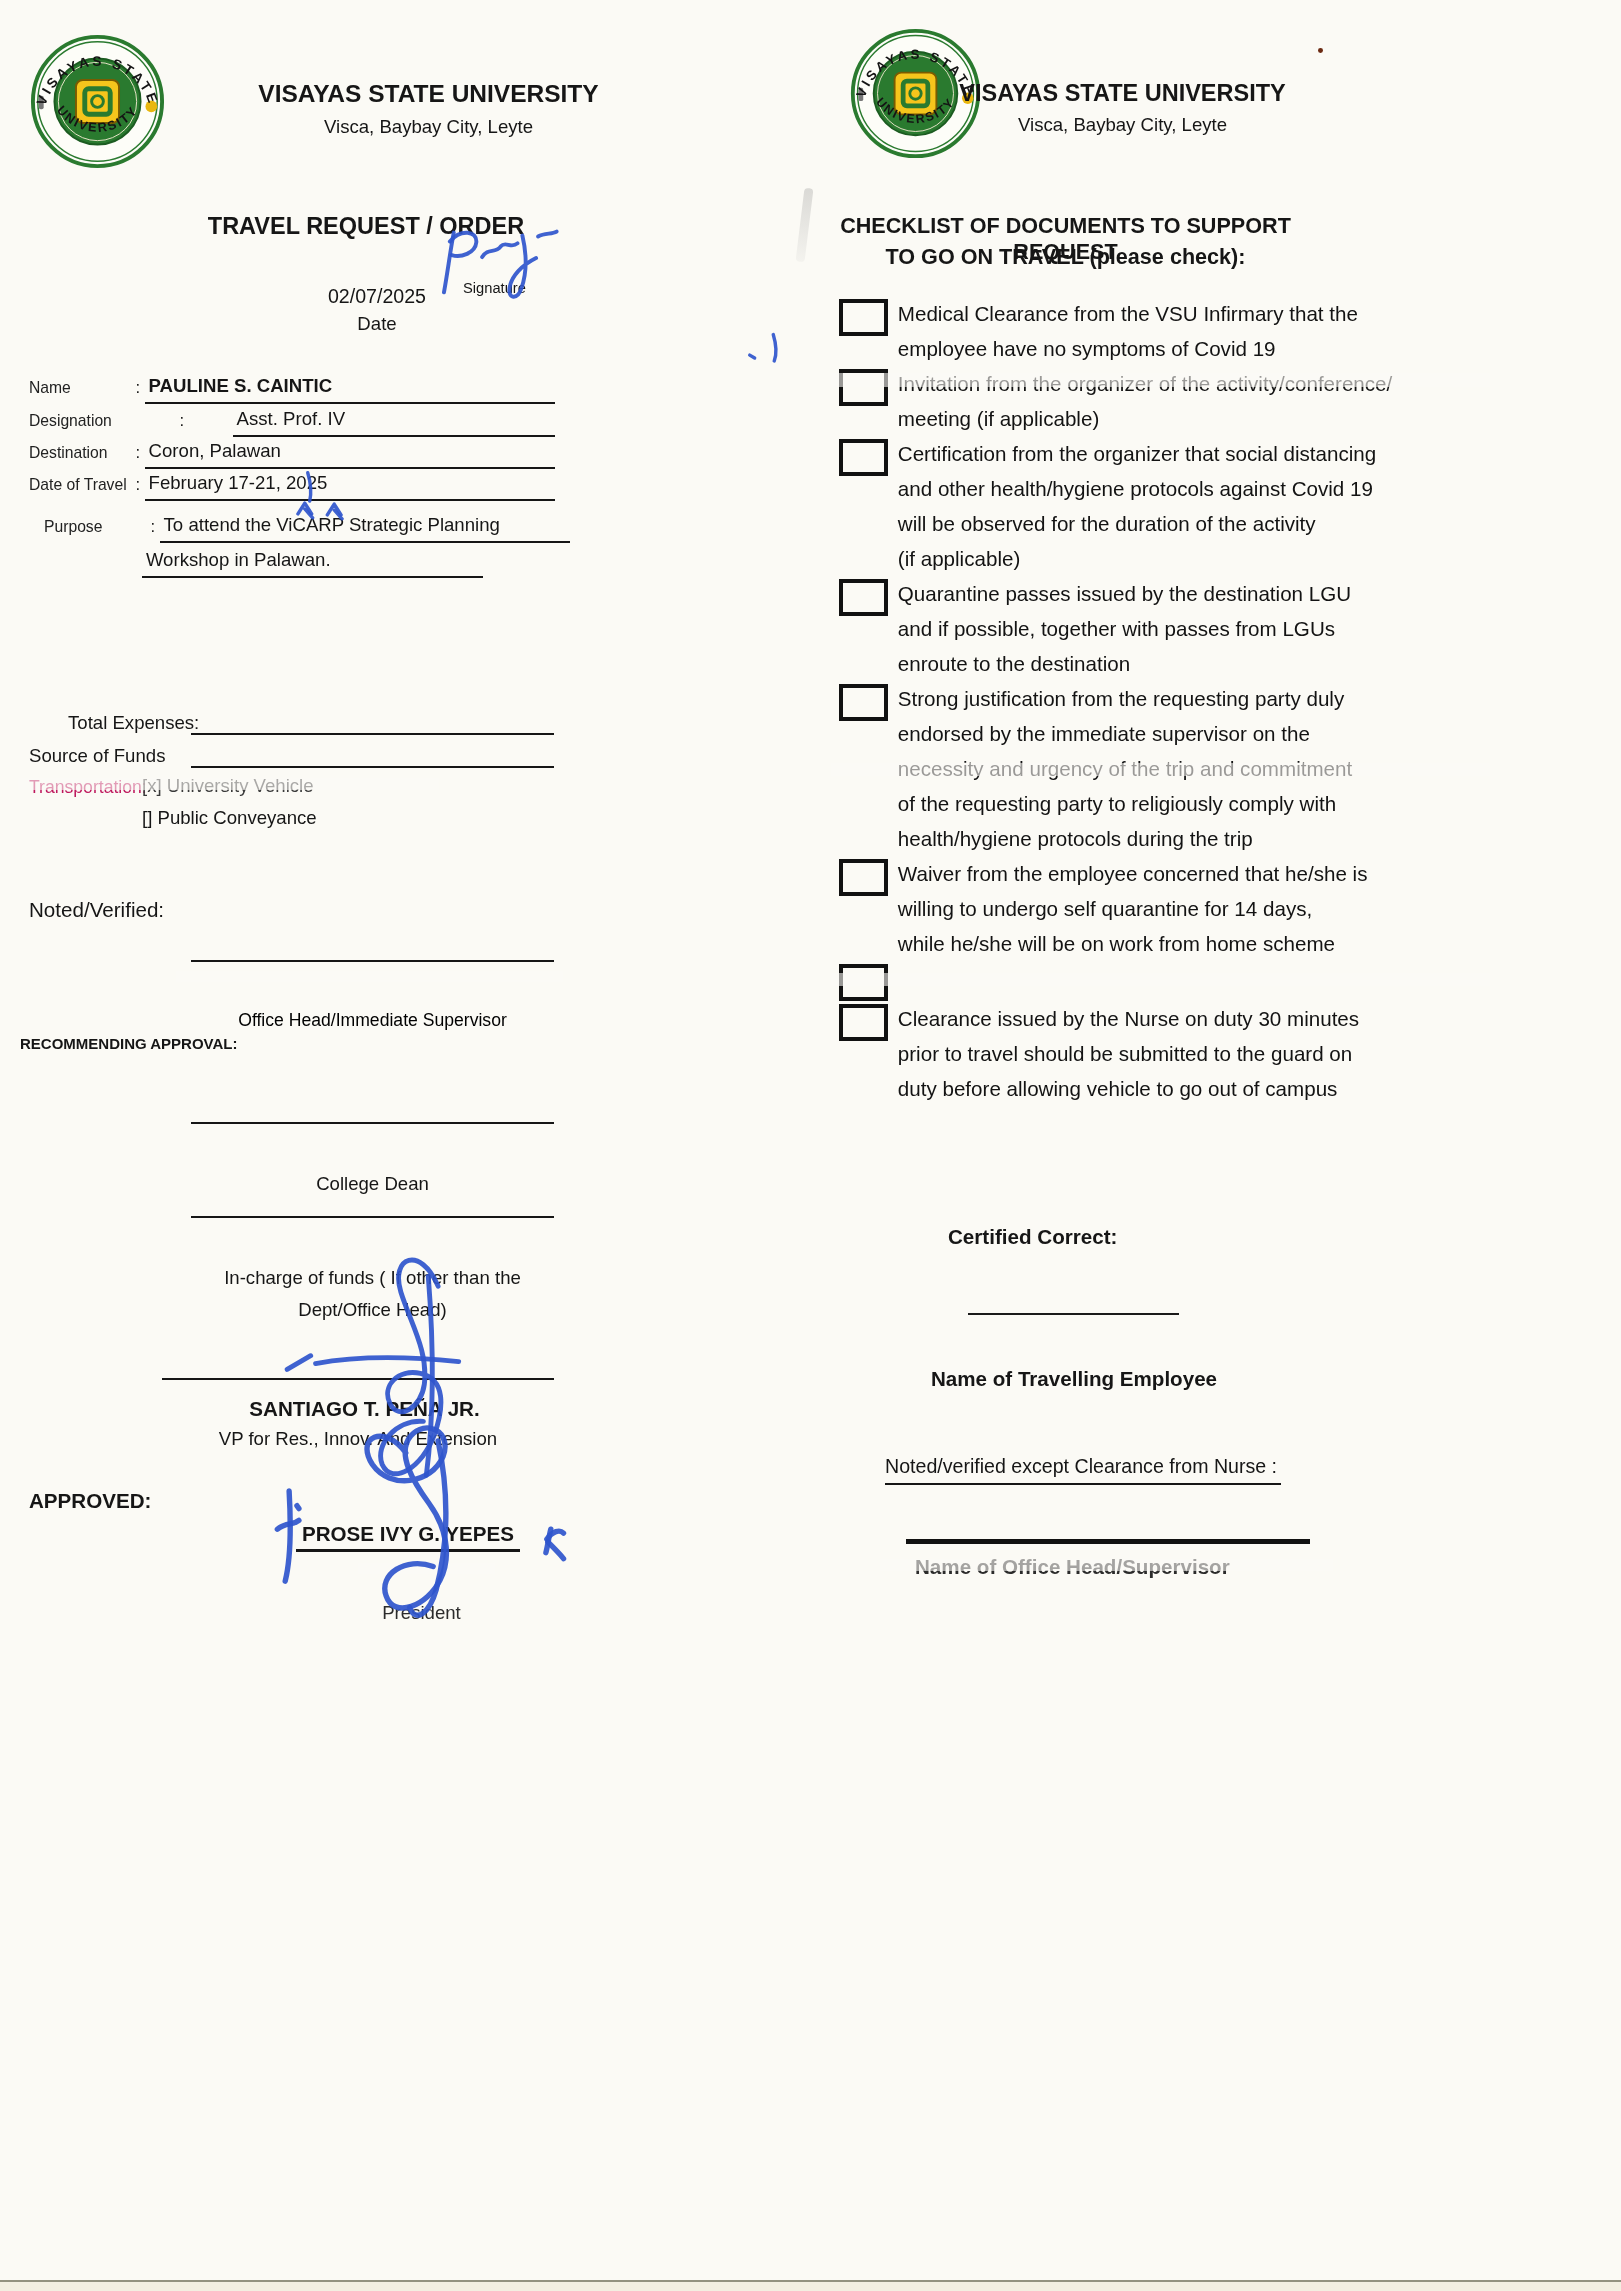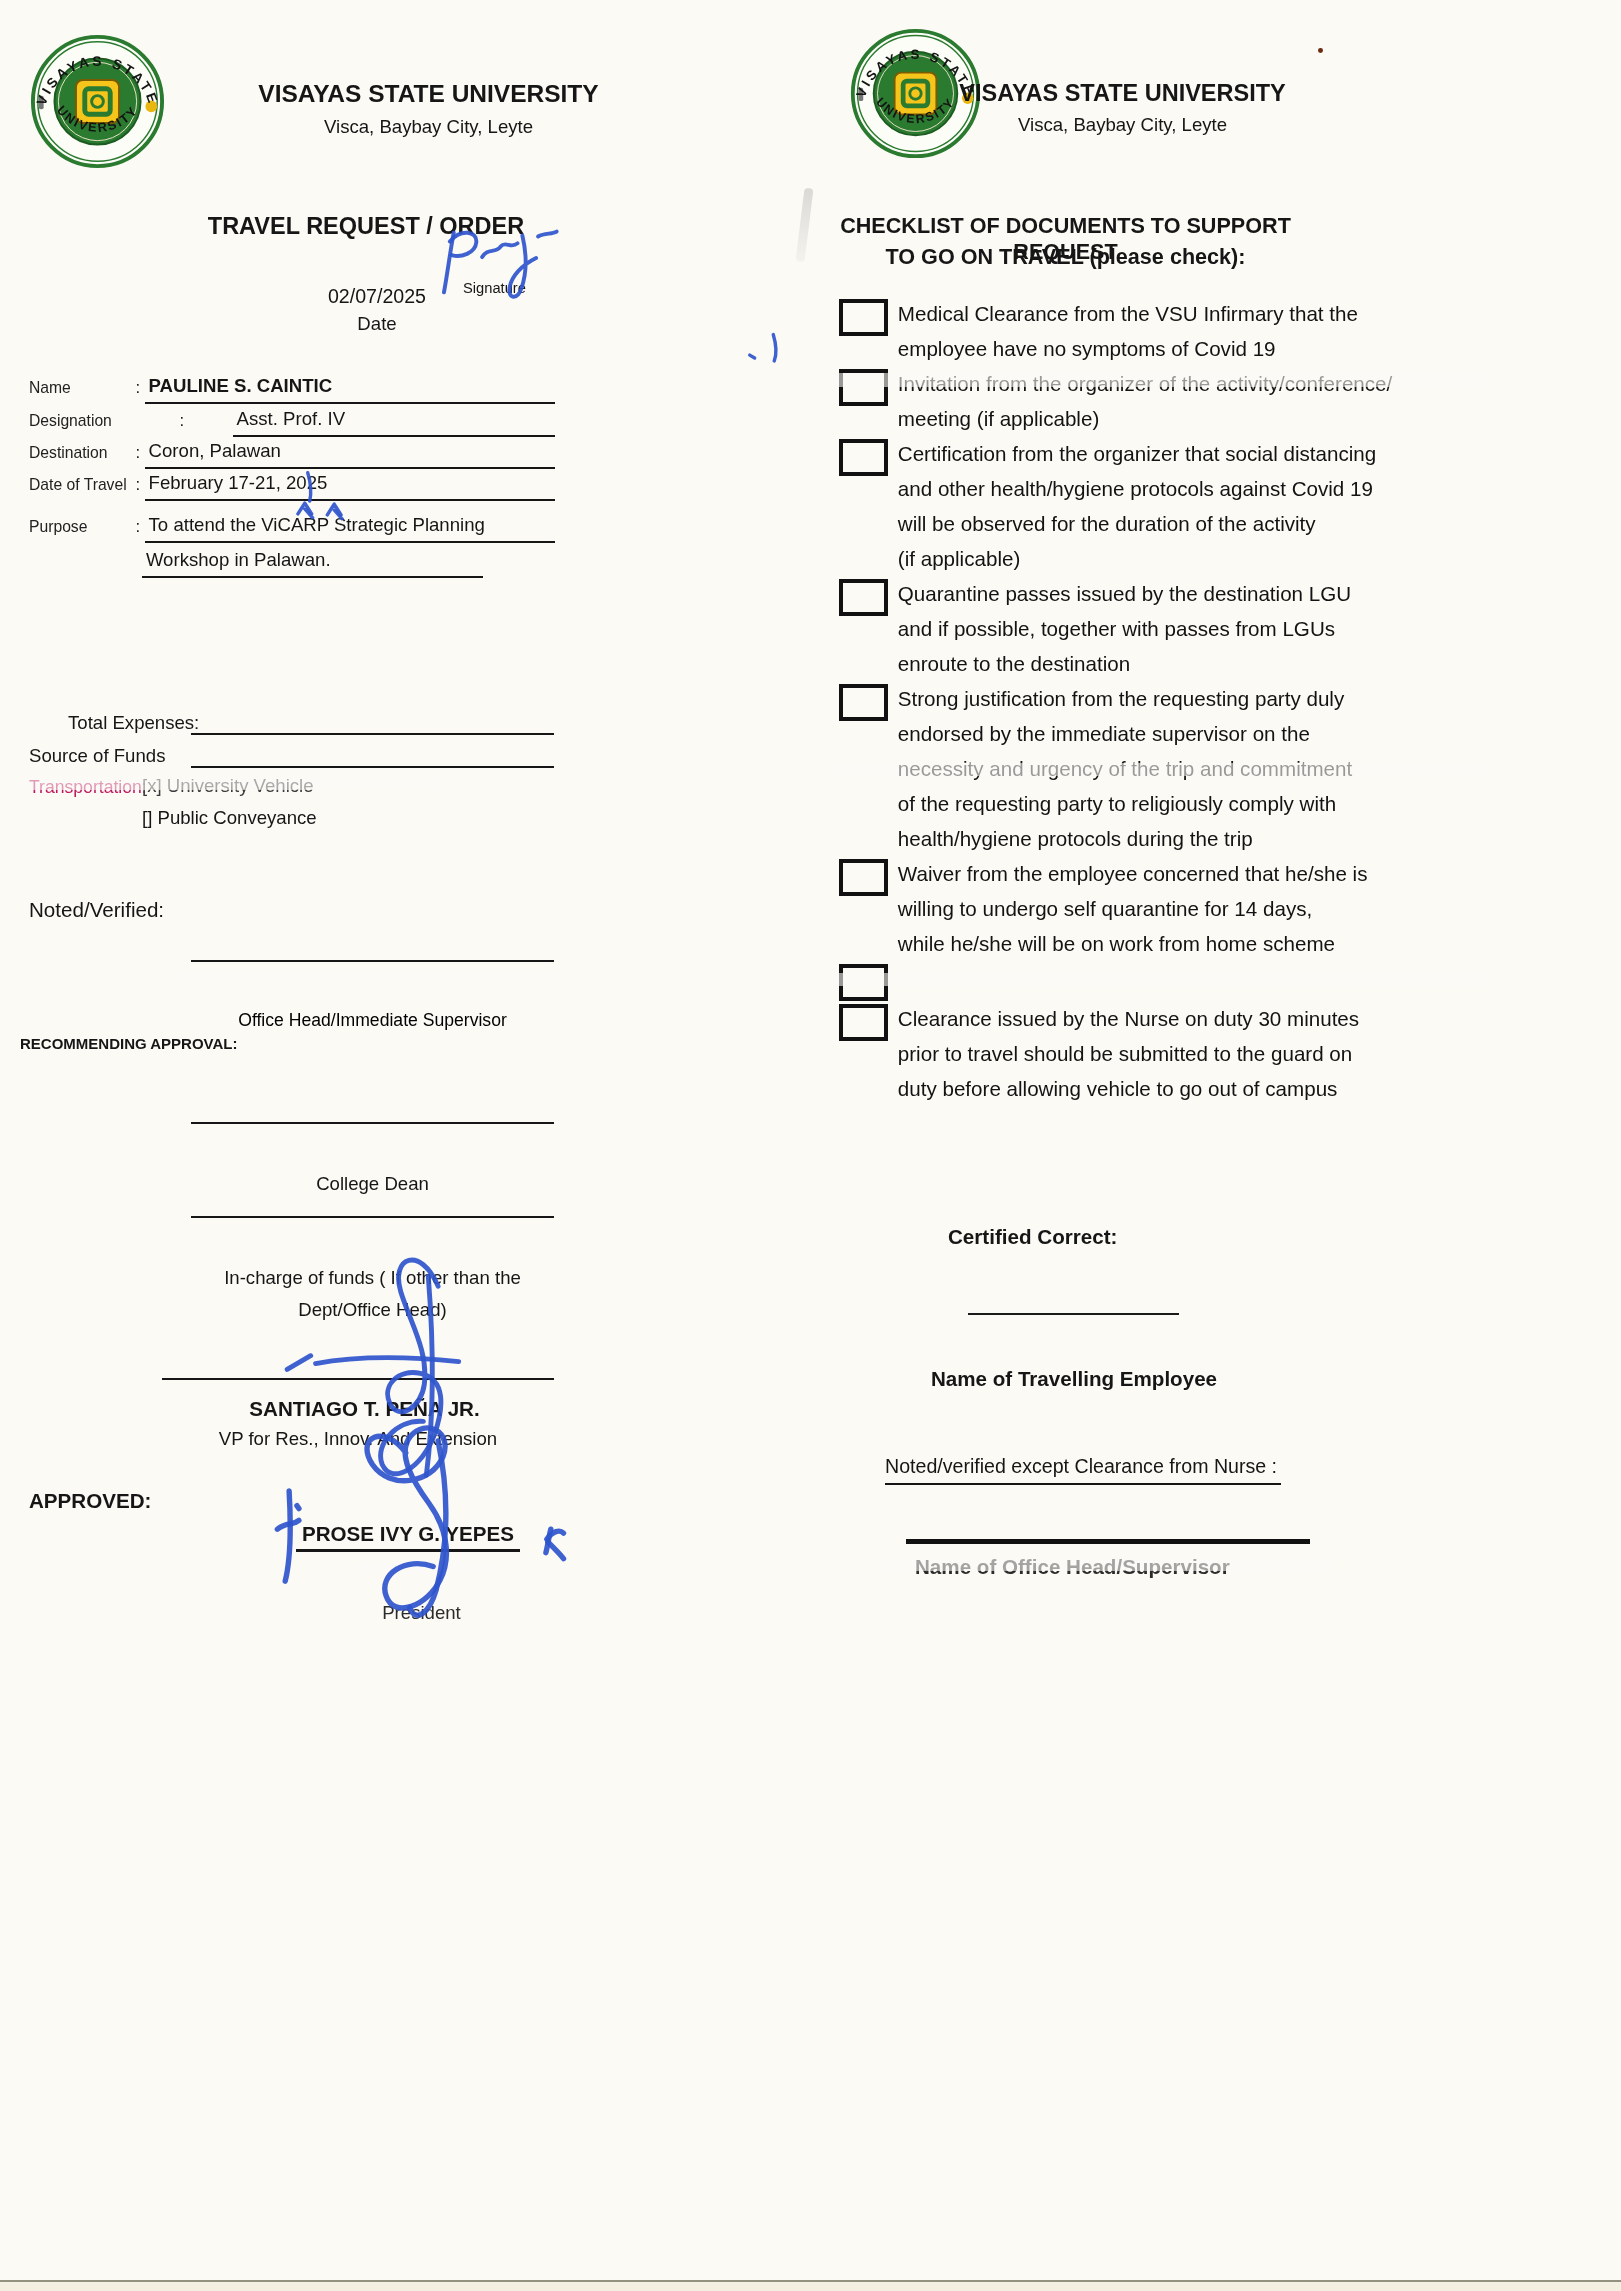--- a/index.html
+++ b/index.html
@@ -81,21 +81,21 @@
   <div class="frow" style="top:440px;">
     <div class="flabel">Destination</div>
     <div class="fcolon">:</div>
     <div class="fvalue">Coron, Palawan</div>
   </div>
   <div class="frow" style="top:472px;">
     <div class="flabel">Date of Travel</div>
     <div class="fcolon">:</div>
     <div class="fvalue">February 17-21, 2025</div>
   </div>
-  <div class="frow" style="top:514px;">
+  <div class="frow" style="top:514px;margin-left:15px;">
     <div class="flabel">Purpose</div>
     <div class="fcolon">:</div>
     <div class="fvalue">To attend the ViCARP Strategic Planning</div>
   </div>
   <div class="abs" style="left:142px;top:549px;width:333px;border-bottom:2.9px solid #161616;padding:0 3.9px 2px 3.9px;font-size:18.6px;height:24.5px;">Workshop in Palawan.</div>
 
   <div class="abs" style="left:463px;top:280px;font-size:14.7px;">Signature</div>
 
   <div class="abs" style="left:29px;top:712px;font-size:18.6px;margin-left:39px;">Total Expenses:</div>
   <div class="fline" style="left:191px;top:733px;width:363px;"></div>

